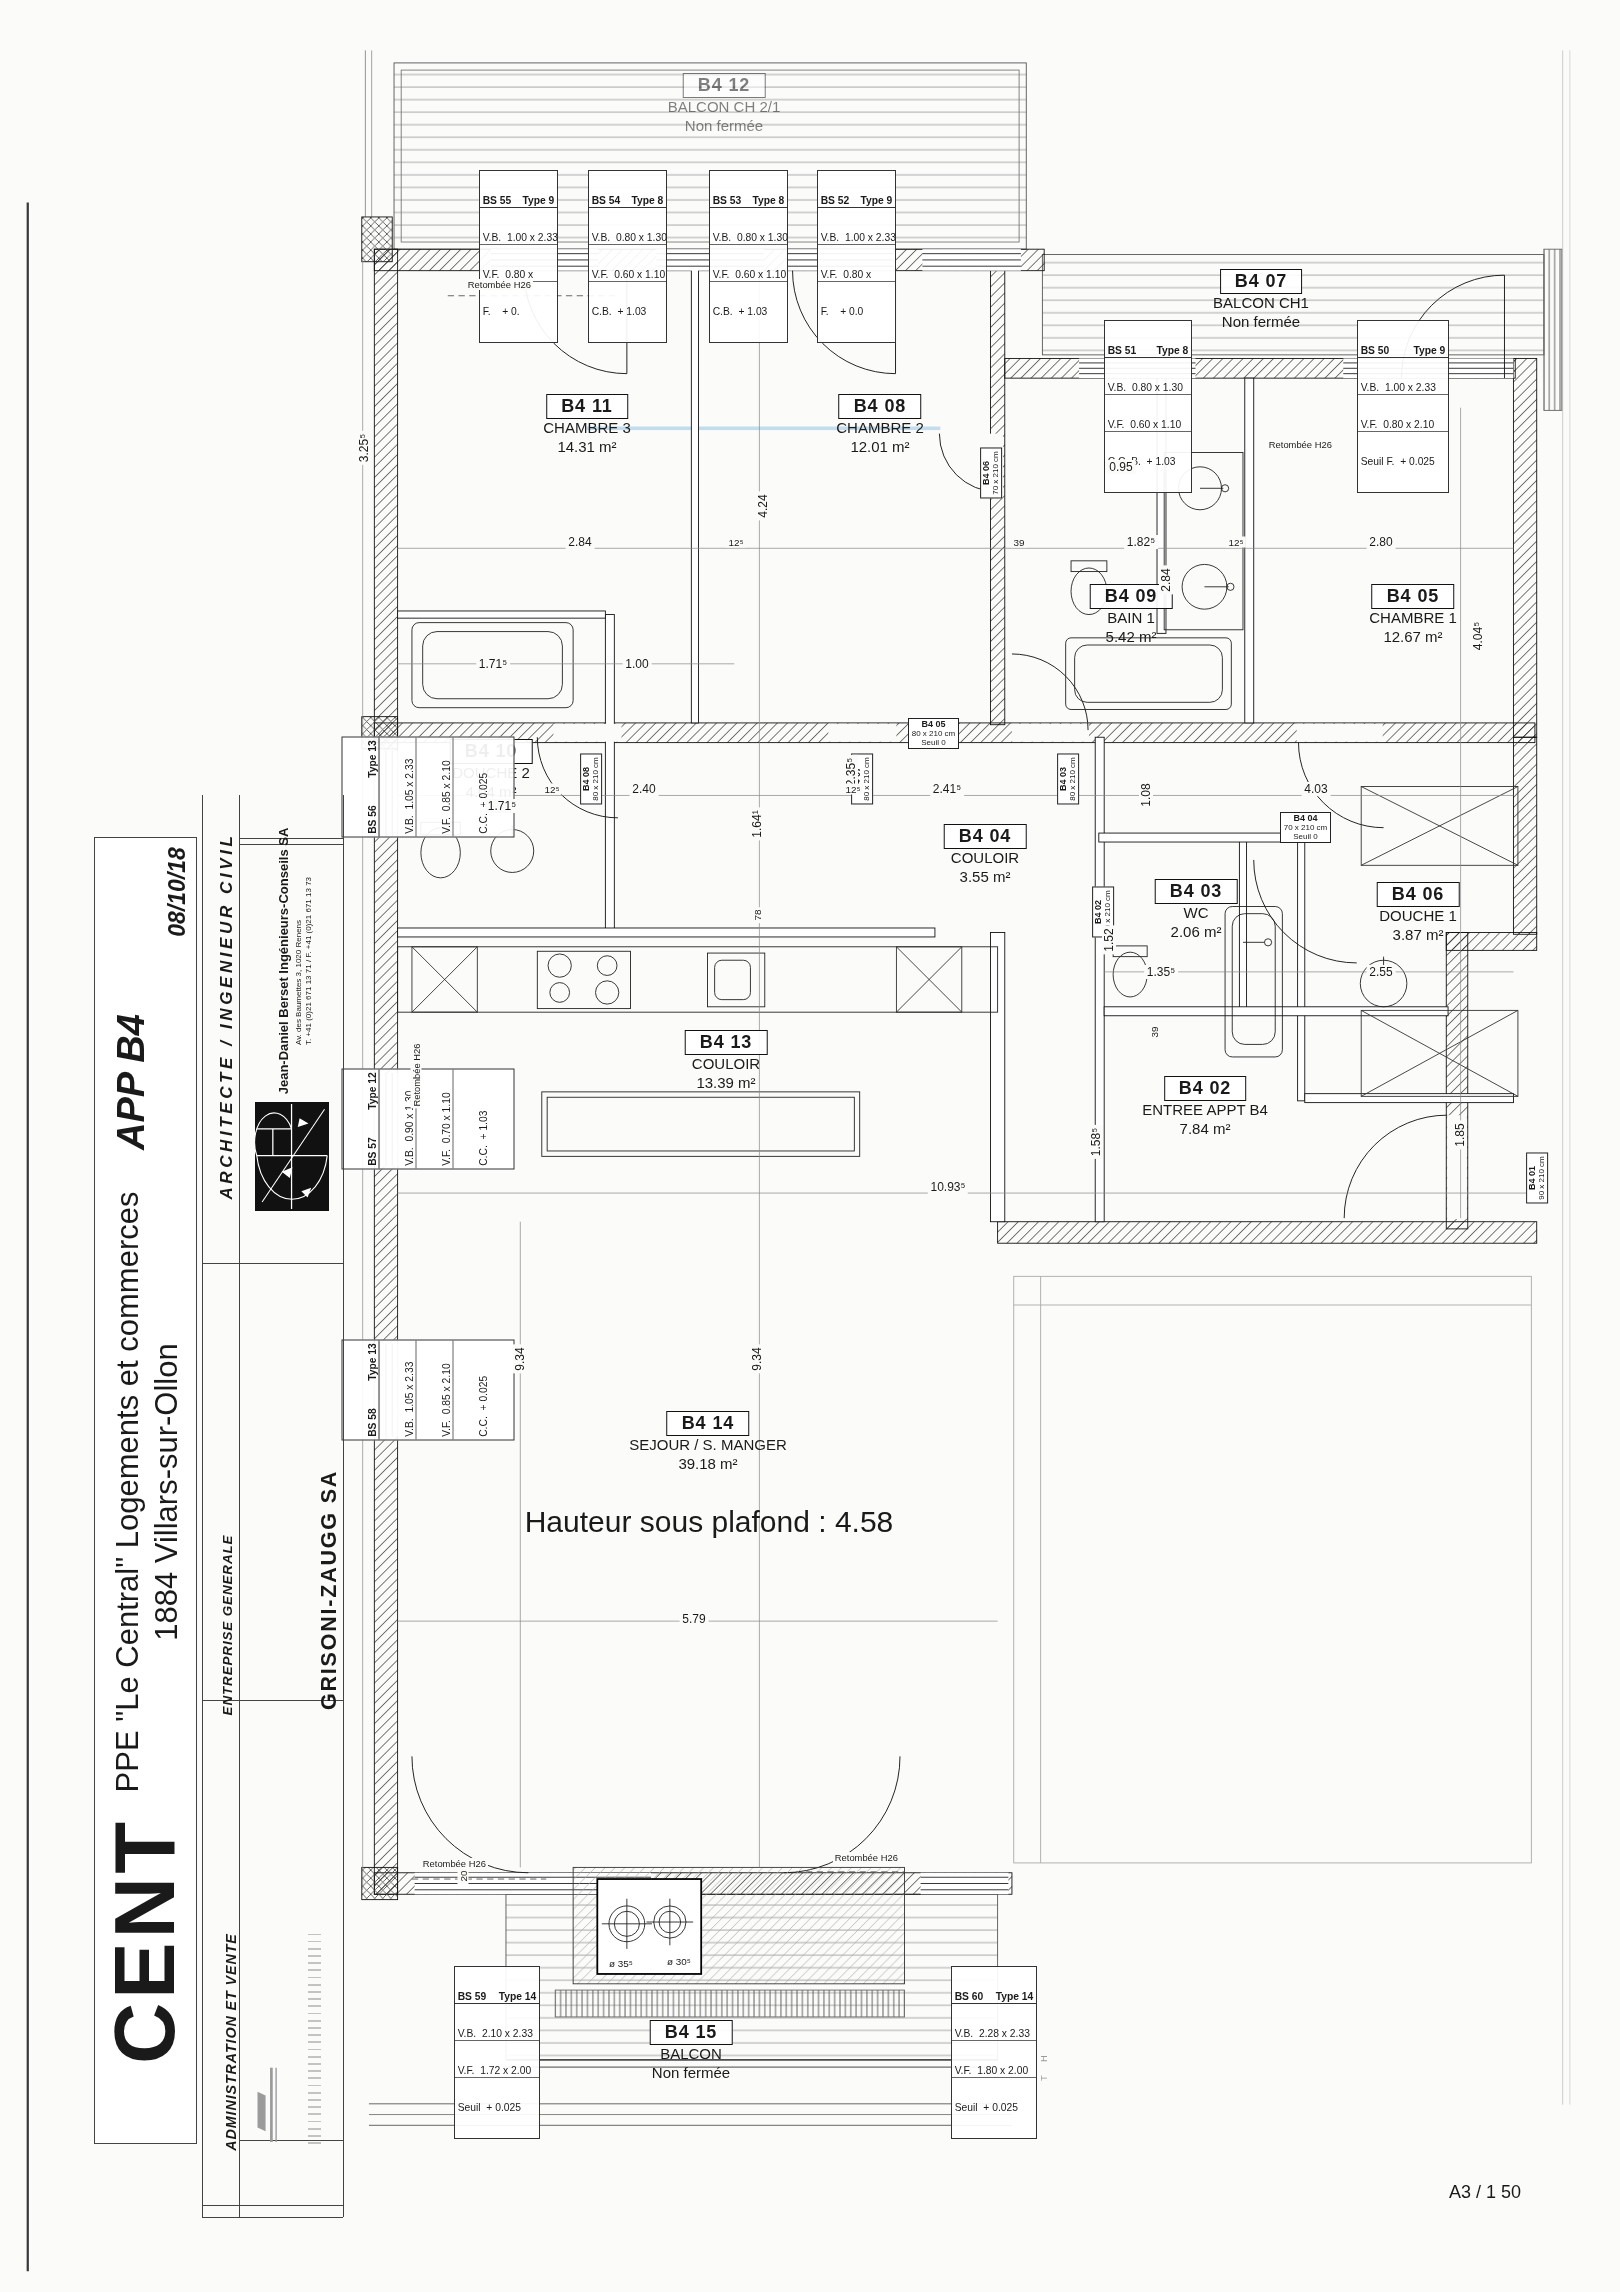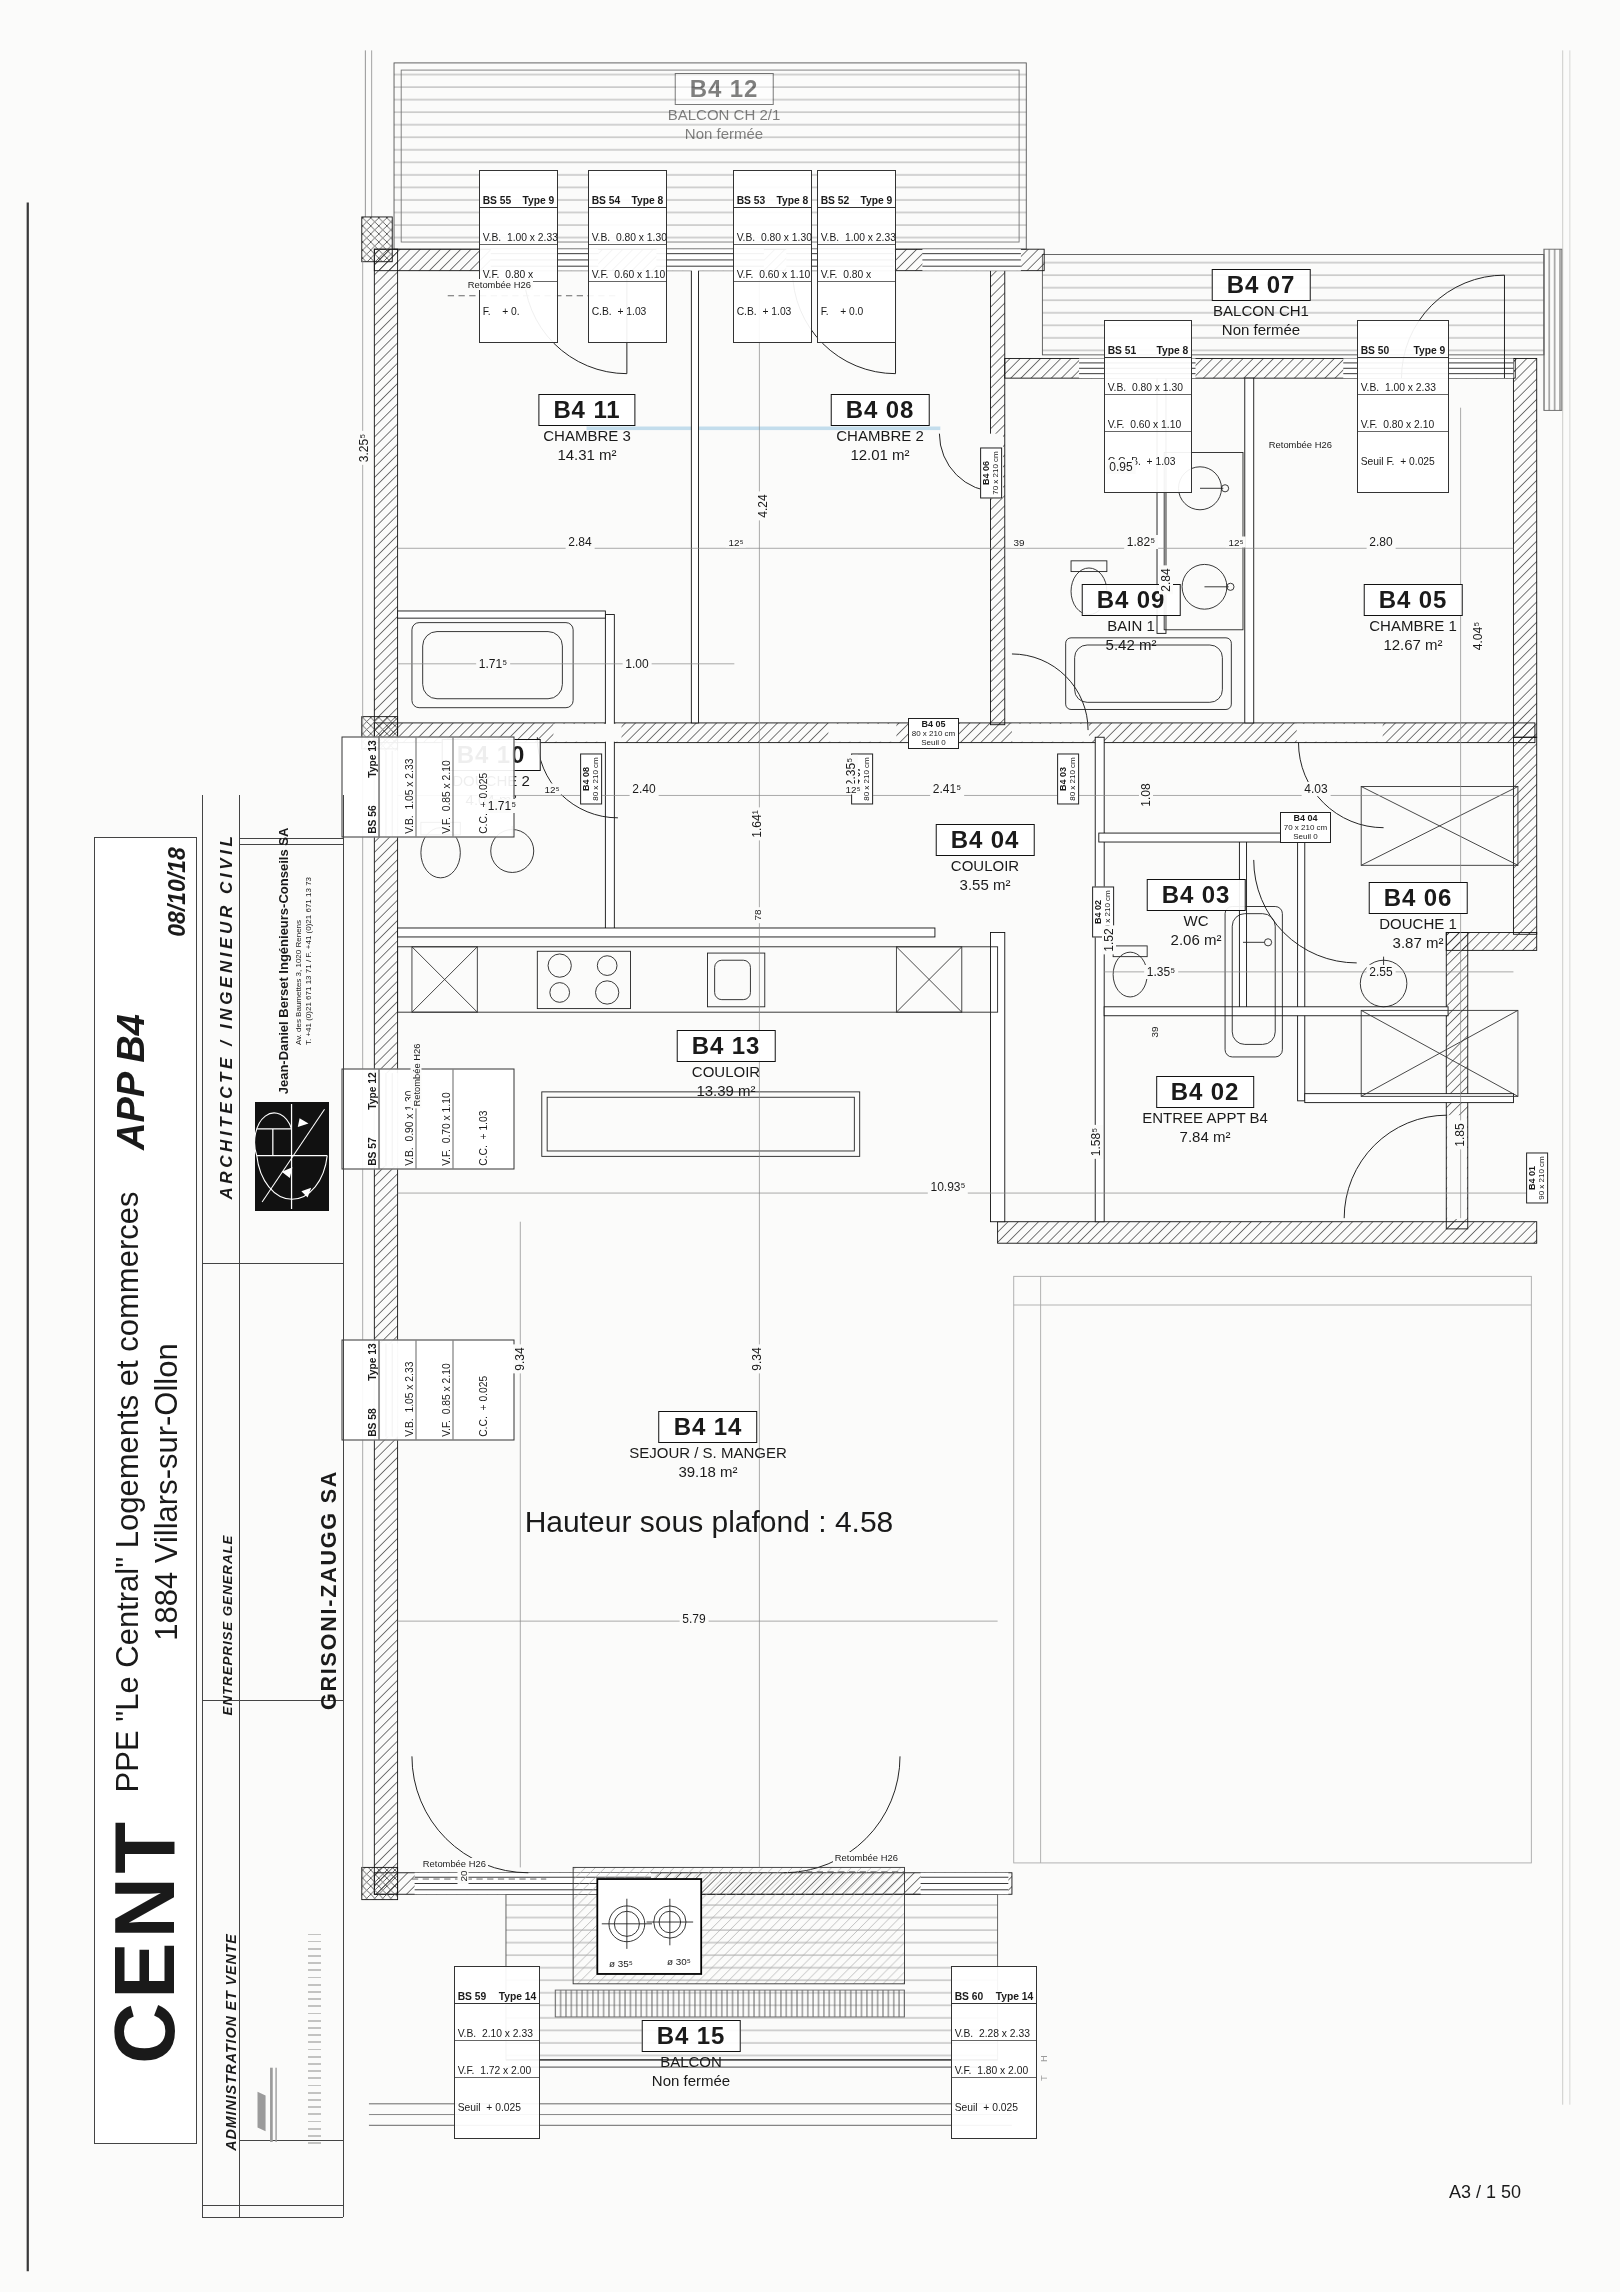--- a/index.html
+++ b/index.html
@@ -3,21 +3,21 @@
 <meta charset="utf-8">
 <style>
   html,body{margin:0;padding:0;}
   body{background:#e8e8e6;}
   .page{position:relative;width:1620px;height:2293px;background:#fbfbfa;overflow:hidden;
         font-family:"Liberation Sans",sans-serif;color:#1a1a1a;}
   .abs{position:absolute;}
   
   .room{position:absolute;transform:translateX(-50%);text-align:center;line-height:1.25;}
   .rbox{display:inline-block;border:1.8px solid #111;background:rgba(255,255,255,.92);
-        font-weight:bold;font-size:24px;padding:0 14px;letter-spacing:0.9px;text-align:center;}
+        font-weight:bold;font-size:18px;padding:0 14px;letter-spacing:0.9px;text-align:center;}
   .rname{font-size:15px;margin-top:0.9px;}
   .rsub{font-size:15px;}
   .faint{opacity:.55;}
   
   .wtable{position:absolute;width:77px;background:rgba(255,255,255,.93);border:0.9px solid #333;
           font-size:10.3px;line-height:12px;white-space:pre;}
   .wt-h{display:flex;justify-content:space-between;font-weight:bold;border-bottom:0.9px solid #333;padding:0 2.7px;}
   .wt-r{border-bottom:0.9px solid #666;padding:0 2.7px;}
   .wt-r:last-child{border-bottom:none;}
   .rot{position:absolute;transform:translate(-50%,-50%) rotate(-90deg);}
@@ -366,21 +366,21 @@
     <div class="wt-r">V.B.  1.00 x 2.33</div>
     <div class="wt-r">V.F.  0.80 x</div>
     <div class="wt-r">F.    + 0.</div>
   </div>
   <div class="wtable" style="left:588px;top:170px">
     <div class="wt-h"><span>BS 54</span><span>Type 8</span></div>
     <div class="wt-r">V.B.  0.80 x 1.30</div>
     <div class="wt-r">V.F.  0.60 x 1.10</div>
     <div class="wt-r">C.B.  + 1.03</div>
   </div>
-  <div class="wtable" style="left:733px;top:170px">
+  <div class="wtable" style="left:709px;top:170px">
     <div class="wt-h"><span>BS 53</span><span>Type 8</span></div>
     <div class="wt-r">V.B.  0.80 x 1.30</div>
     <div class="wt-r">V.F.  0.60 x 1.10</div>
     <div class="wt-r">C.B.  + 1.03</div>
   </div>
   <div class="wtable" style="left:817px;top:170px">
     <div class="wt-h"><span>BS 52</span><span>Type 9</span></div>
     <div class="wt-r">V.B.  1.00 x 2.33</div>
     <div class="wt-r">V.F.  0.80 x</div>
     <div class="wt-r">F.    + 0.0</div>

